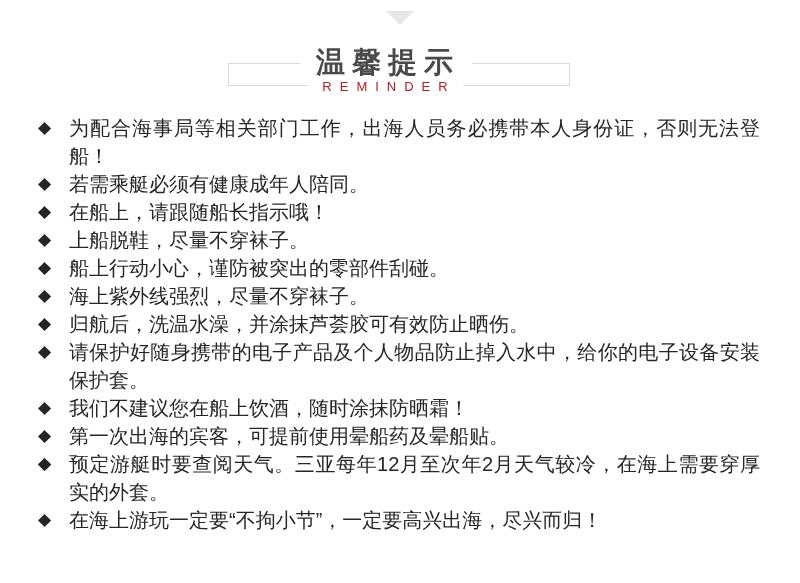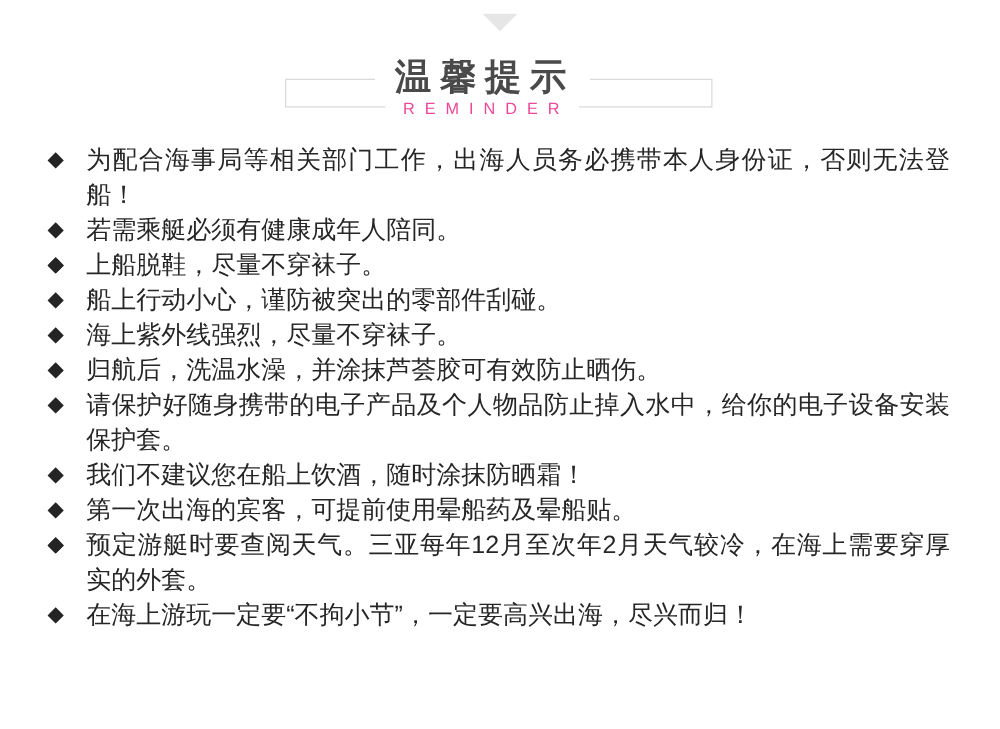--- a/index.html
+++ b/index.html
@@ -56,21 +56,21 @@
   .sub-title {
     position: absolute;
     top: 78px;
     left: 50%;
     transform: translateX(-50%);
     background: #ffffff;
     padding: 0 8px 0 14px;
     font-size: 13px;
     line-height: 17px;
     letter-spacing: 8px;
-    color: #ec4899;
+    color: #b91c1c;
     white-space: nowrap;
     z-index: 2;
   }
 
   
   .tips-list {
     position: absolute;
     top: 114px;
     left: 38px;
     width: 722px;
@@ -112,20 +112,21 @@
       <li class="tip-item">
       <span class="tip-bullet">◆</span>
       <span>为配合海事局等相关部门工作，出海人员务必携带本人身份证，否则无法登船！</span>
     </li>
       <li class="tip-item">
       <span class="tip-bullet">◆</span>
       <span>若需乘艇必须有健康成年人陪同。</span>
     </li>
       <li class="tip-item">
       <span class="tip-bullet">◆</span>
+      <span>在船上，请跟随船长指示哦！</span>
     </li>
       <li class="tip-item">
       <span class="tip-bullet">◆</span>
       <span>上船脱鞋，尽量不穿袜子。</span>
     </li>
       <li class="tip-item">
       <span class="tip-bullet">◆</span>
       <span>船上行动小心，谨防被突出的零部件刮碰。</span>
     </li>
       <li class="tip-item">

